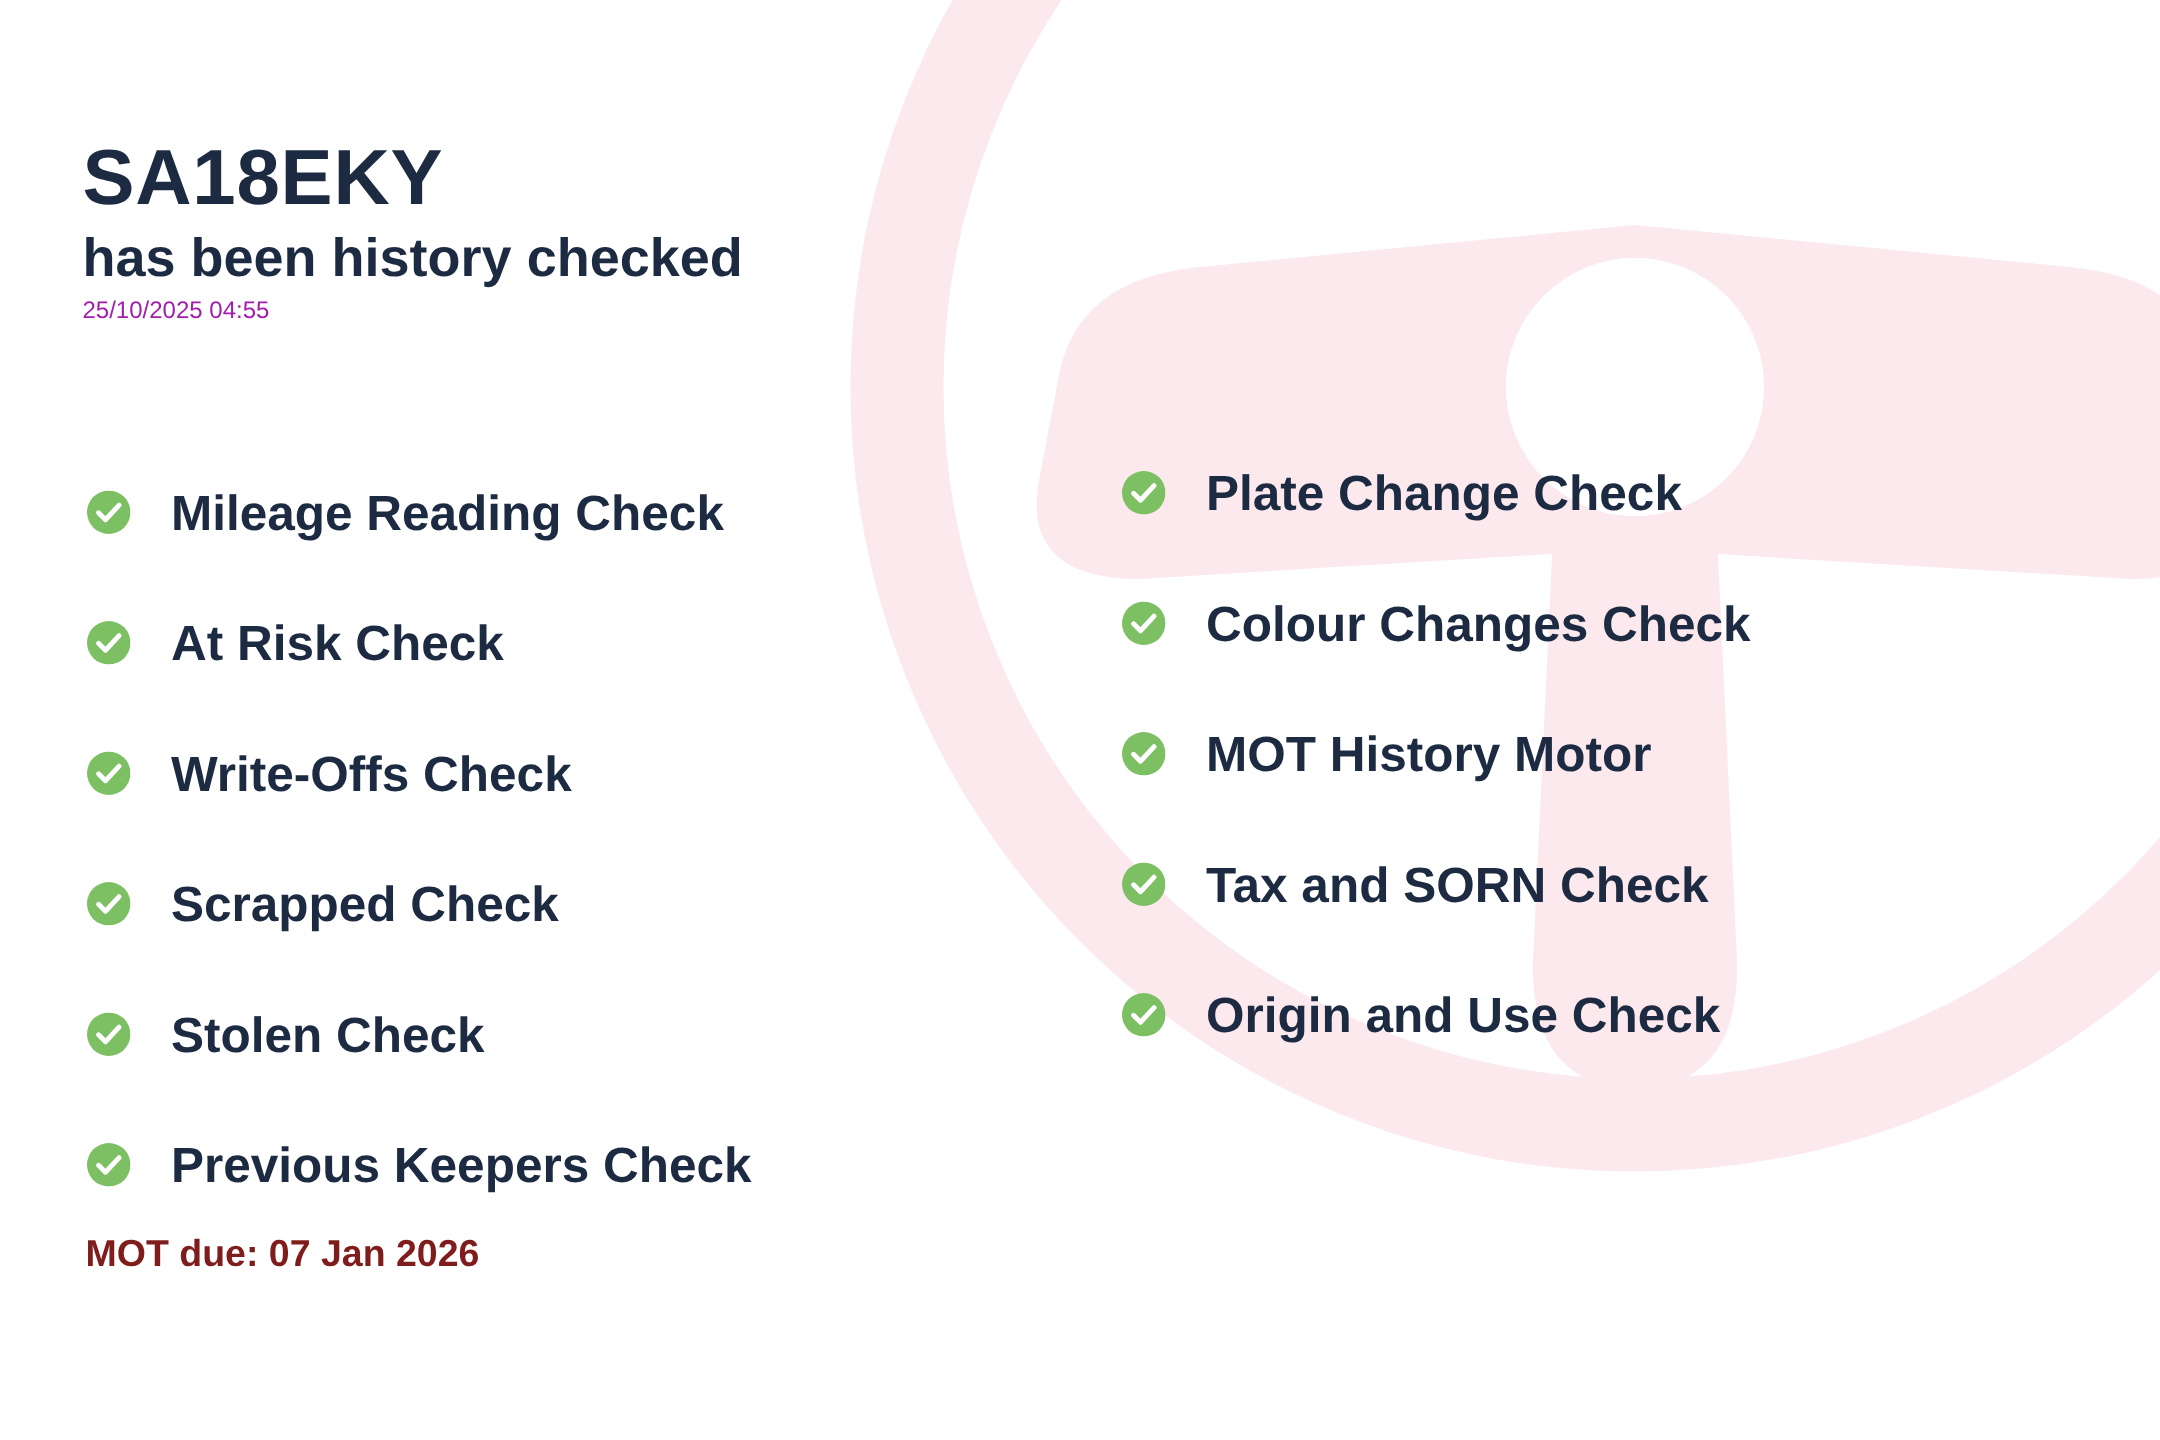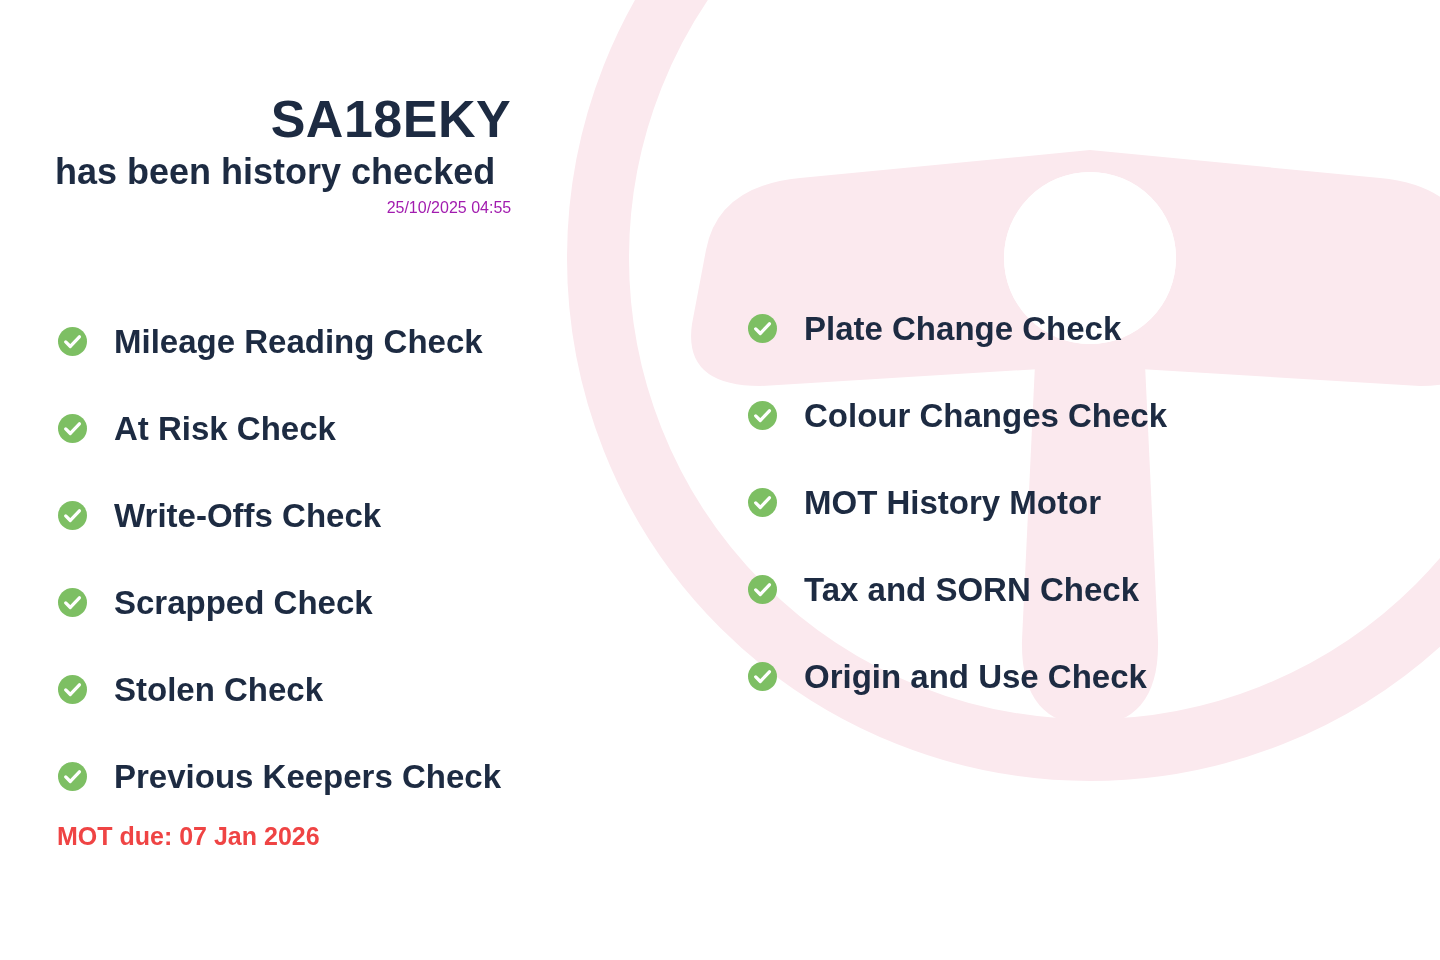--- a/index.html
+++ b/index.html
@@ -28,21 +28,20 @@
   }
 
   
   #content {
     position: absolute;
     left: 0;
     top: 0;
     width: 1244px;
     height: 960px;
     z-index: 2;
-    text-align: right;
   }
 
   
   #header-block {
     position: absolute;
     left: 55px;
     top: 92px;
   }
   #reg-plate {
     font-size: 52px;
@@ -143,21 +142,21 @@
     line-height: 1;
   }
 
   
   #mot-due {
     position: absolute;
     left: 57px;
     top: 822px;
     font-size: 25px;
     font-weight: bold;
-    color: #ef4444;
+    color: #7f1d1d;
     white-space: nowrap;
   }
 </style>
 </head>
 <body>
 
 <svg id="watermark" viewBox="0 0 1440 960" aria-hidden="true">
   <defs>
     <clipPath id="frameClip">
       <rect x="0" y="0" width="1440" height="960"></rect>

